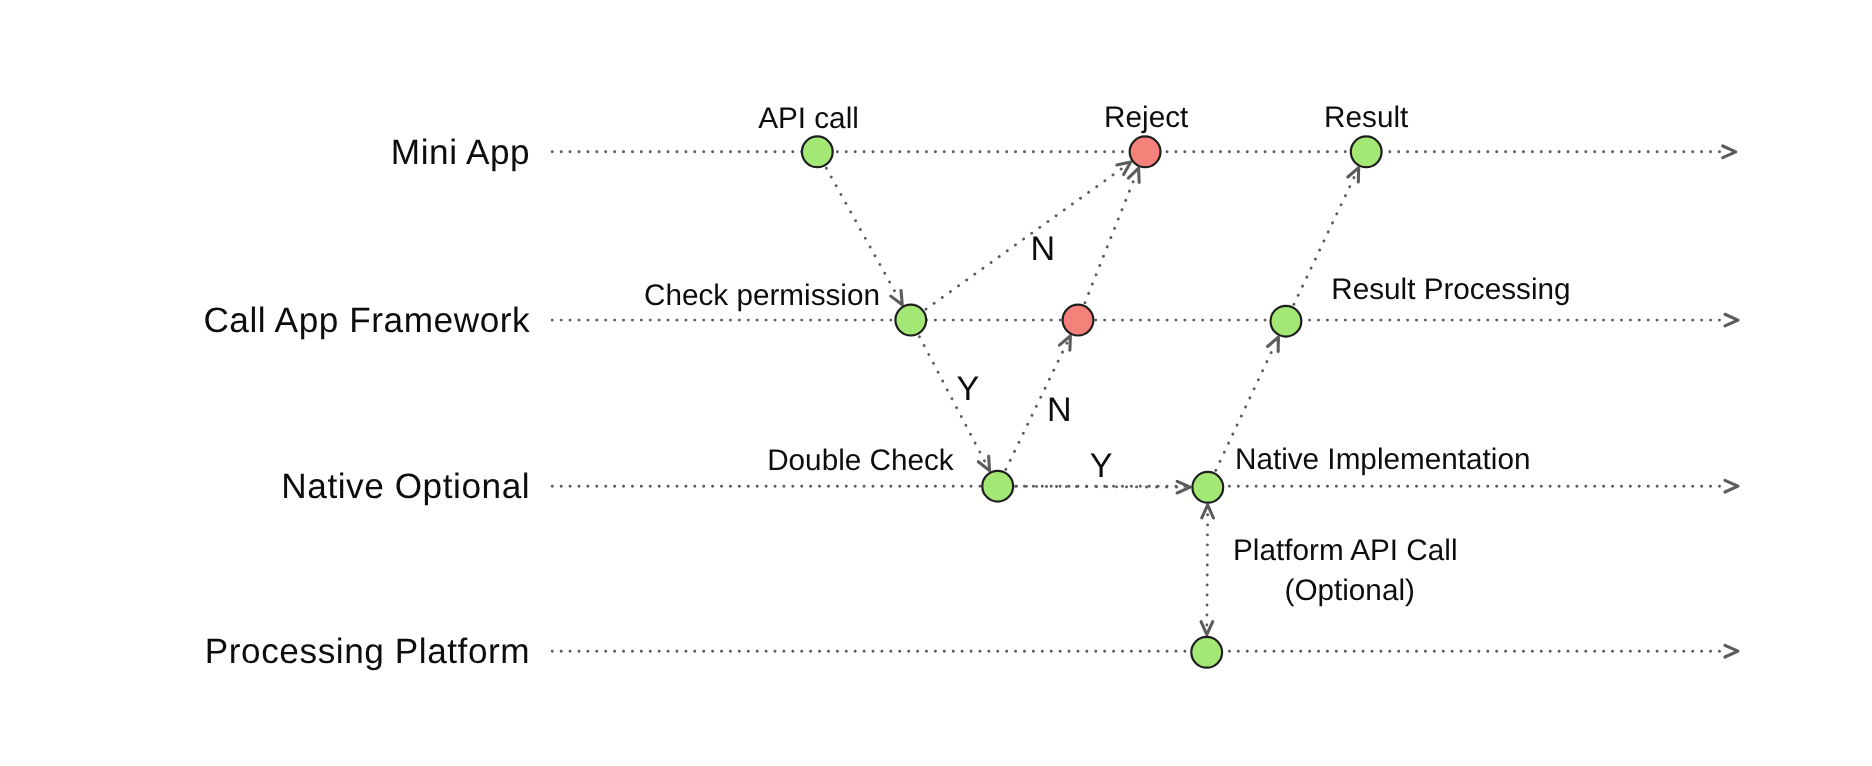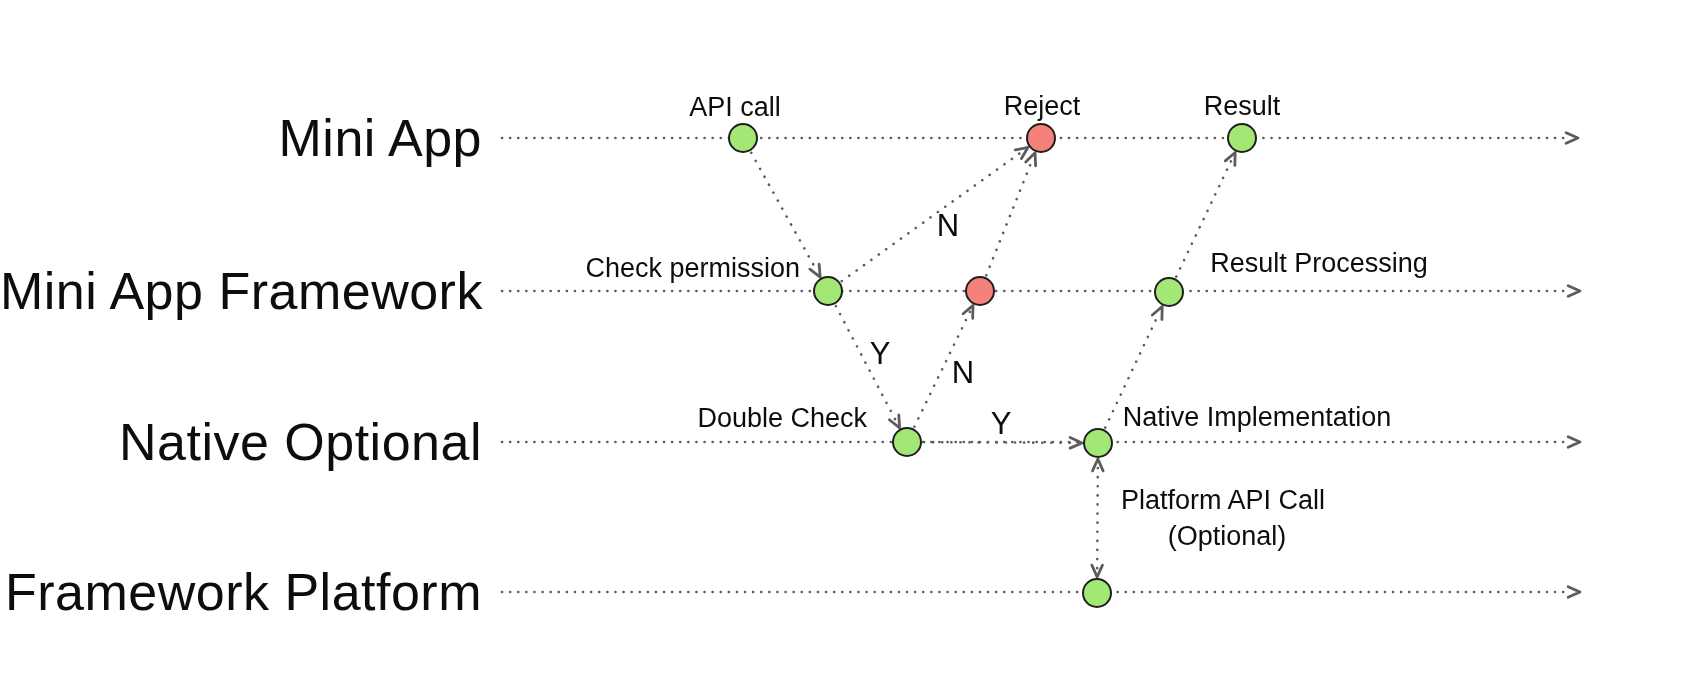--- a/index.html
+++ b/index.html
@@ -1,31 +1,31 @@
 <!DOCTYPE html>
 <html><head>
 <meta charset="utf-8">
 <style>
   html,body{margin:0;padding:0;background:#ffffff;}
   .canvas{position:relative;width:1702px;height:696px;background:#ffffff;overflow:hidden;
           font-family:"Liberation Sans", sans-serif;}
   .lane-label{position:absolute;left:0;width:482px;text-align:right;height:64px;line-height:64px;
-              font-size:52px;color:#0d0d0d;letter-spacing:0.5px;white-space:nowrap;}
+              font-size:32px;color:#0d0d0d;letter-spacing:0.5px;white-space:nowrap;}
   #diagram-svg{position:absolute;left:0;top:0;}
   #diagram-svg text{font-family:"Liberation Sans", sans-serif;}
 </style>
 </head>
 <body>
 
 <div class="canvas">
   <div class="lane-labels">
     <div class="lane-label" style="top:106px">Mini App</div>
-    <div class="lane-label" style="top:259px">Mini App Framework</div>
+    <div class="lane-label" style="top:259px">Call App Framework</div>
     <div class="lane-label" style="top:410px">Native Optional</div>
-    <div class="lane-label" style="top:560px">Framework Platform</div>
+    <div class="lane-label" style="top:560px">Processing Platform</div>
   </div>
   <svg id="diagram-svg" width="1702" height="696" viewBox="0 0 1702 696">
       <line x1="502" y1="138" x2="1568" y2="138" stroke="#5c5c5c" stroke-width="2.6" stroke-linecap="round" stroke-dasharray="0.1 8"></line>
       <path d="M1566.12984377594 132.6991141102256 L1578 138 L1566.12984377594 143.3008858897744" fill="none" stroke="#5c5c5c" stroke-width="2.8" stroke-linecap="round" stroke-linejoin="round"></path>
       <line x1="502" y1="291" x2="1570" y2="291" stroke="#5c5c5c" stroke-width="2.6" stroke-linecap="round" stroke-dasharray="0.1 8"></line>
       <path d="M1568.12984377594 285.6991141102256 L1580 291 L1568.12984377594 296.3008858897744" fill="none" stroke="#5c5c5c" stroke-width="2.8" stroke-linecap="round" stroke-linejoin="round"></path>
       <line x1="502" y1="442" x2="1570" y2="442" stroke="#5c5c5c" stroke-width="2.6" stroke-linecap="round" stroke-dasharray="0.1 8"></line>
       <path d="M1568.12984377594 436.6991141102256 L1580 442 L1568.12984377594 447.3008858897744" fill="none" stroke="#5c5c5c" stroke-width="2.8" stroke-linecap="round" stroke-linejoin="round"></path>
       <line x1="502" y1="592" x2="1570" y2="592" stroke="#5c5c5c" stroke-width="2.6" stroke-linecap="round" stroke-dasharray="0.1 8"></line>
       <path d="M1568.12984377594 586.6991141102255 L1580 592 L1568.12984377594 597.3008858897745" fill="none" stroke="#5c5c5c" stroke-width="2.8" stroke-linecap="round" stroke-linejoin="round"></path>

